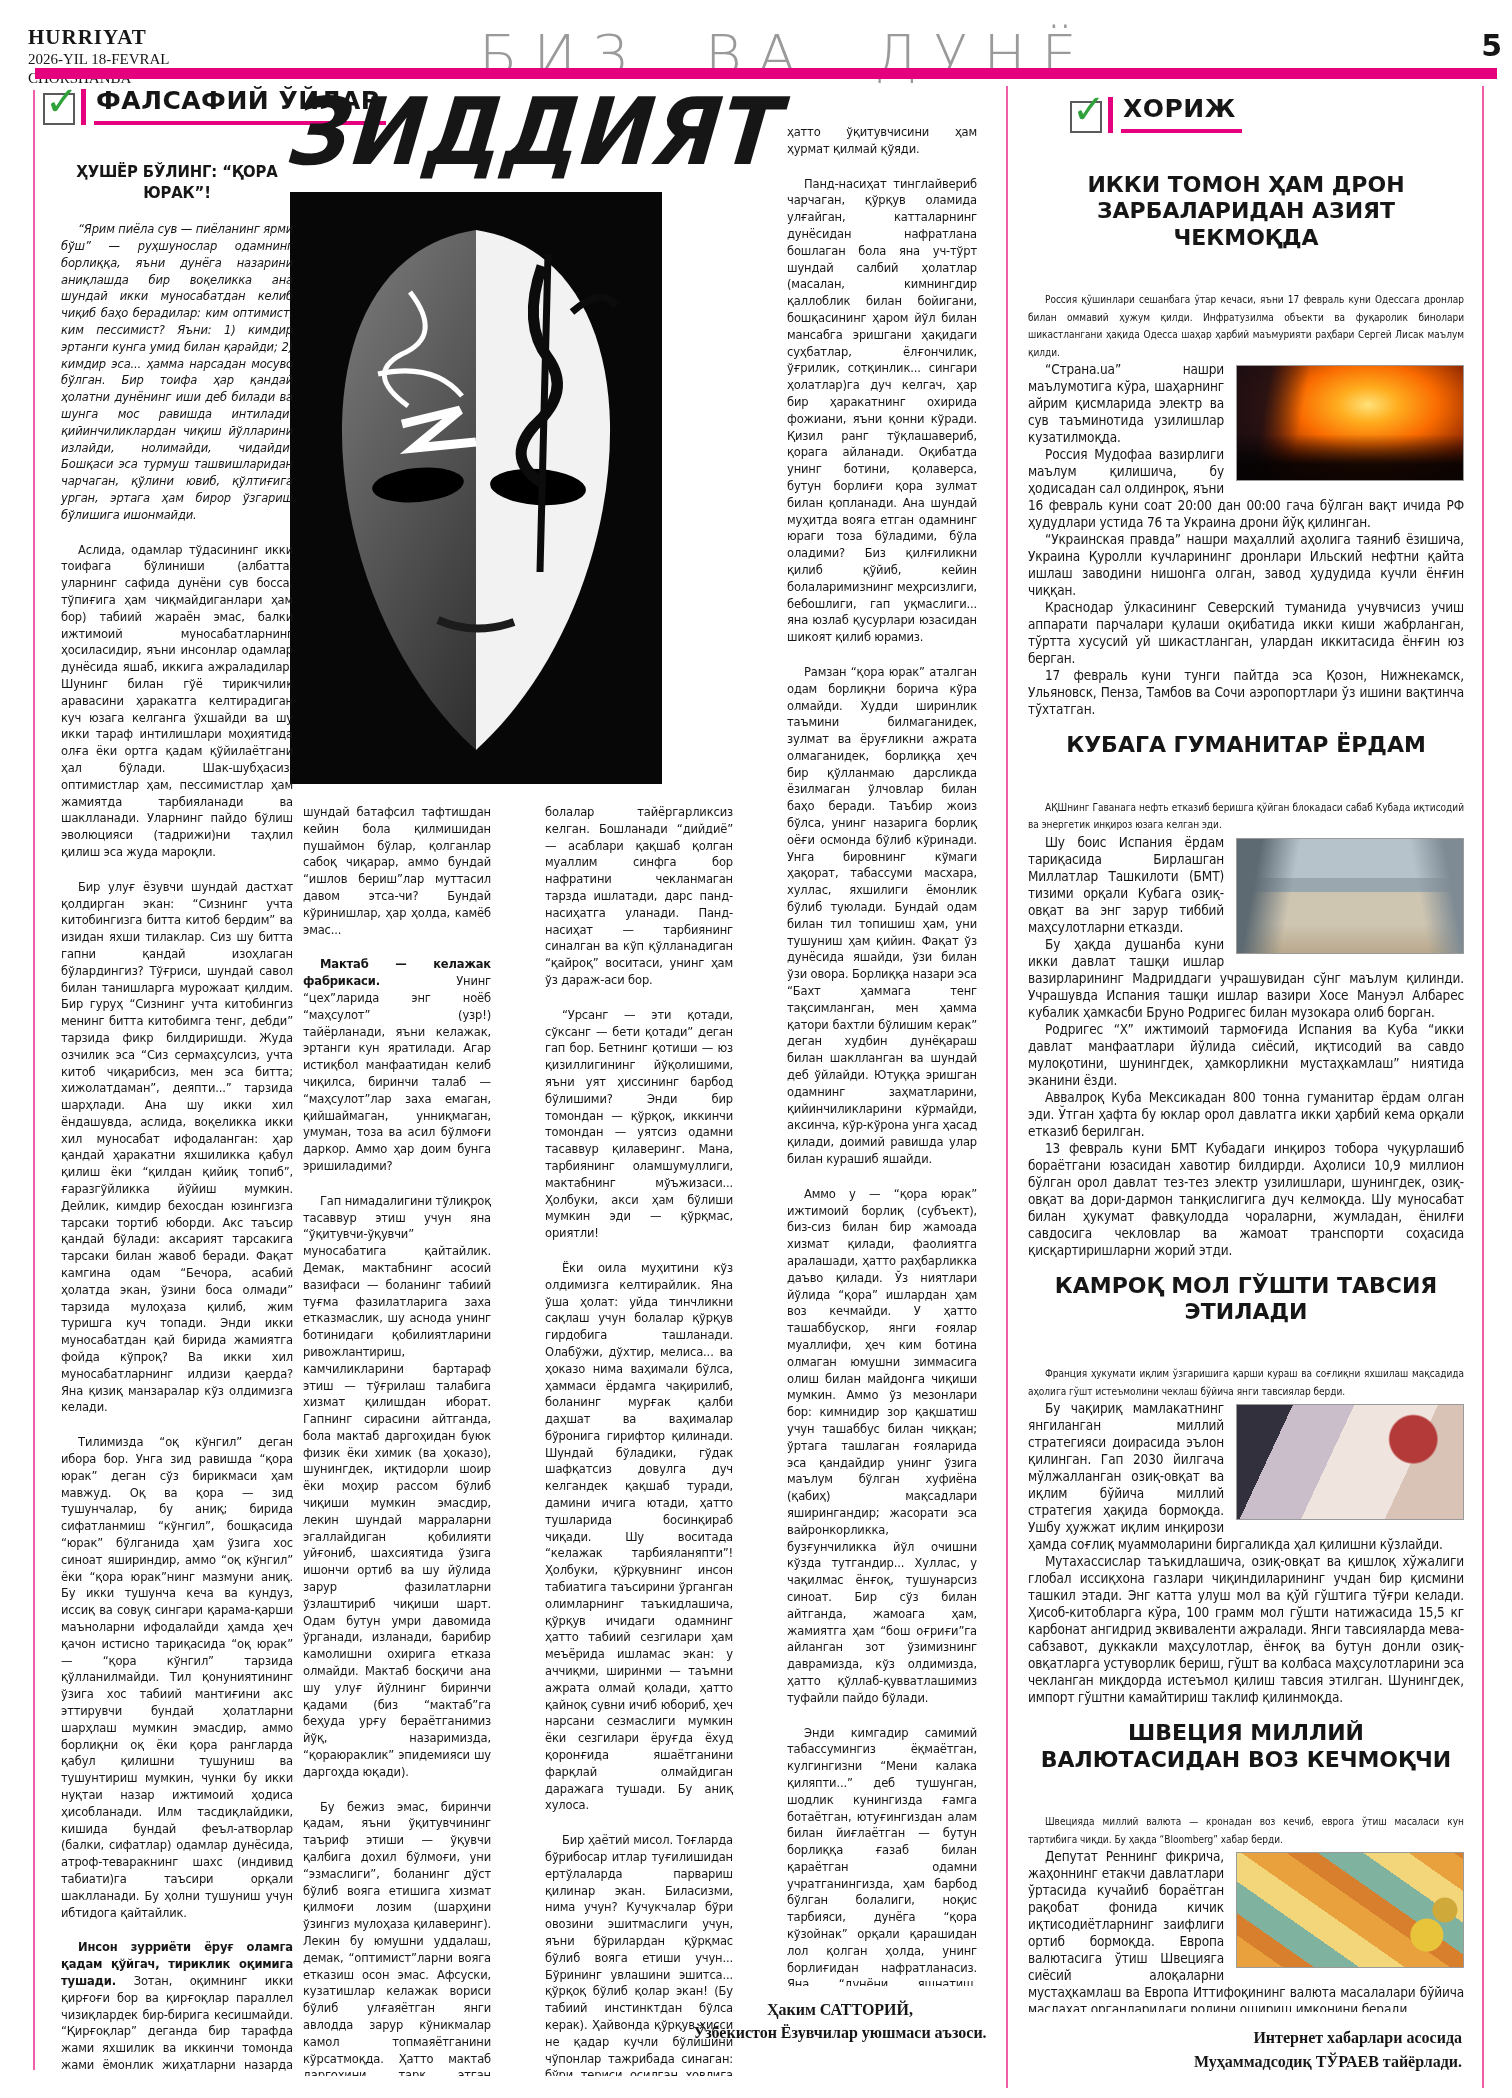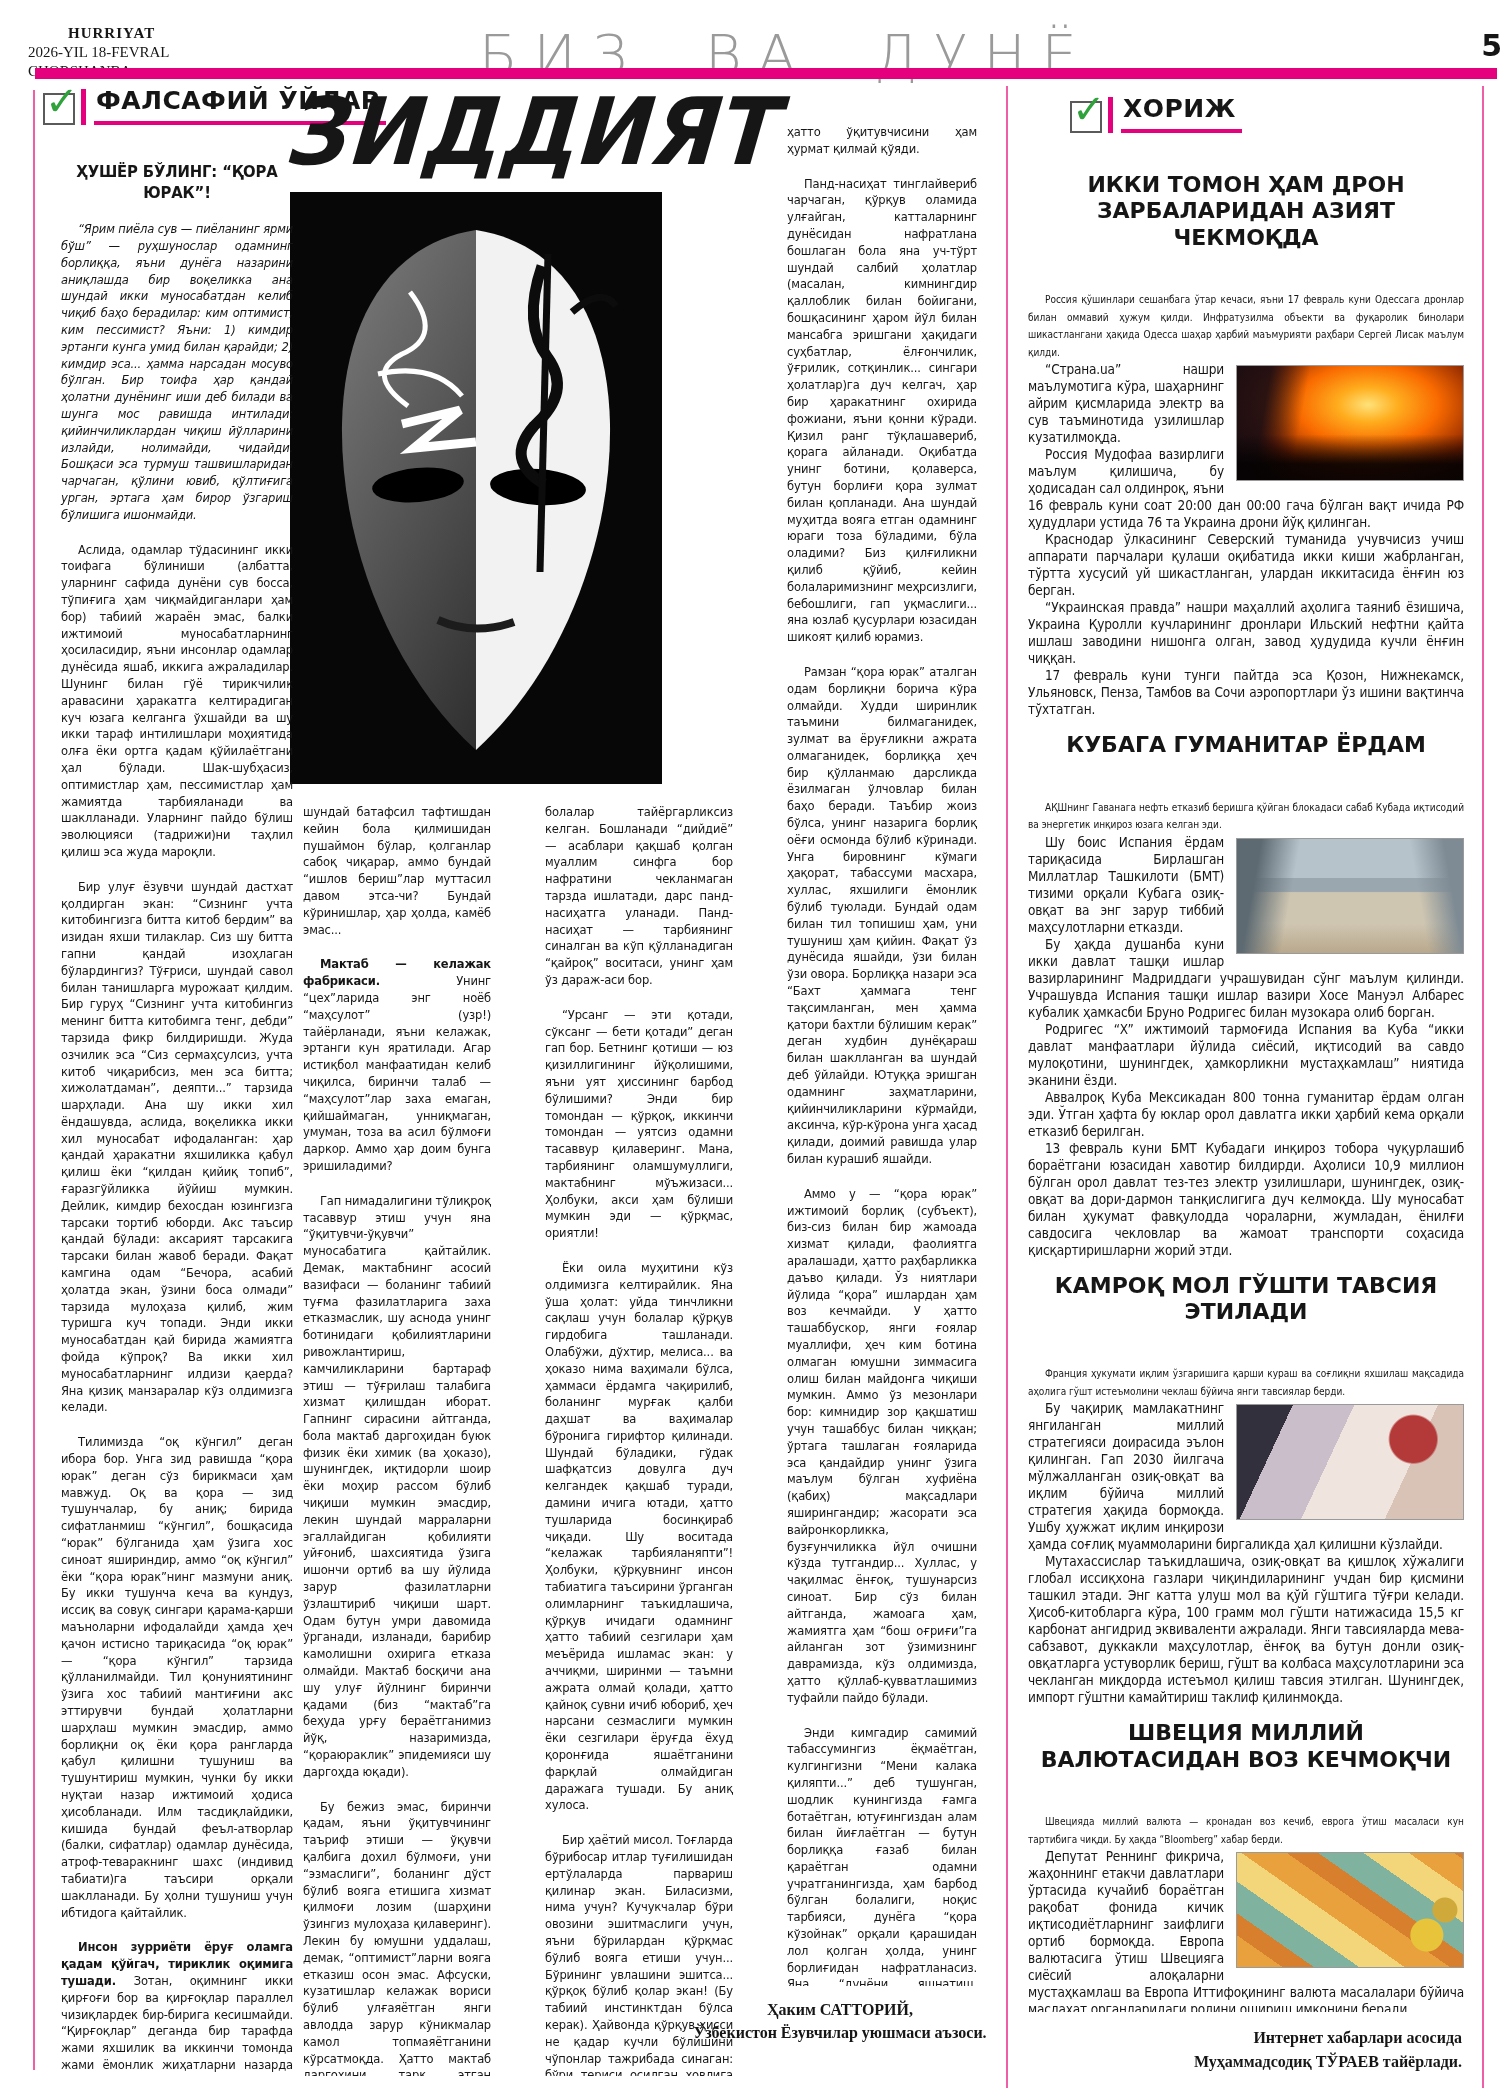--- a/index.html
+++ b/index.html
@@ -1,21 +1,21 @@
 <!DOCTYPE html>
 <html><head>
 <meta charset="utf-8">
 <style>
   html,body{margin:0;padding:0;background:#dcdcdc;}
   .page{position:relative;width:1512px;height:2098px;background:#fff;margin:0 auto;
         font-family:"DejaVu Sans",sans-serif;color:#161616;overflow:hidden;}
 
   
   .masthead{position:absolute;left:28px;top:24px;font-family:"Liberation Serif","DejaVu Serif",serif;line-height:1.25;}
-  .masthead .mtitle{font-size:15px;font-weight:bold;letter-spacing:1px;margin-left:40px;}
+  .masthead .mtitle{font-size:21px;font-weight:bold;letter-spacing:1px;}
   .masthead .mdate,.masthead .mday{font-size:15px;}
   .banner{position:absolute;left:300px;right:240px;top:22px;text-align:center;
           font-size:56px;color:#9a9a9a;letter-spacing:16px;word-spacing:28px;font-weight:200;}
   .page-num{position:absolute;right:10px;top:28px;font-size:30px;font-weight:bold;}
   .top-rule{position:absolute;left:35px;width:1462px;top:68px;height:11px;}
 
   
   .sec-label{display:flex;align-items:flex-end;}
   .check-box{position:relative;width:28px;height:28px;border:2px solid #5a5a5a;background:#fff;flex:0 0 auto;}
   .check-mark{position:absolute;left:0px;top:-14px;font-size:40px;line-height:1;color:#2fa23c;font-weight:bold;}
@@ -178,22 +178,22 @@
 
     <div class="f-flow">
 
       <section class="f-art">
         <h3>ИККИ ТОМОН ҲАМ ДРОН ЗАРБАЛАРИДАН АЗИЯТ ЧЕКМОҚДА</h3>
         <p class="lead">Россия қўшинлари сешанбага ўтар кечаси, яъни 17 февраль куни Одессага дронлар билан оммавий ҳужум қилди. Инфратузилма объекти ва фуқаролик бинолари шикастлангани ҳақида Одесса шаҳар ҳарбий маъмурияти раҳбари Сергей Лисак маълум қилди.</p>
         <div class="photo photo-fire"></div>
         <div class="f-body">
             <p>“Страна.ua” нашри маълумотига кўра, шаҳарнинг айрим қисмларида электр ва сув таъминотида узилишлар кузатилмоқда.</p>
             <p>Россия Мудофаа вазирлиги маълум қилишича, бу ҳодисадан сал олдинроқ, яъни 16 февраль куни соат 20:00 дан 00:00 гача бўлган вақт ичида РФ ҳудудлари устида 76 та Украина дрони йўқ қилинган.</p>
+            <p>“Украинская правда” нашри маҳаллий аҳолига таяниб ёзишича, Украина Қуролли кучларининг дронлари Ильский нефтни қайта ишлаш заводини нишонга олган, завод ҳудудида кучли ёнғин чиққан.</p>
             <p>Краснодар ўлкасининг Северский туманида учувчисиз учиш аппарати парчалари қулаши оқибатида икки киши жабрланган, тўртта хусусий уй шикастланган, улардан иккитасида ёнғин юз берган.</p>
-            <p>“Украинская правда” нашри маҳаллий аҳолига таяниб ёзишича, Украина Қуролли кучларининг дронлари Ильский нефтни қайта ишлаш заводини нишонга олган, завод ҳудудида кучли ёнғин чиққан.</p>
             <p>17 февраль куни тунги пайтда эса Қозон, Нижнекамск, Ульяновск, Пенза, Тамбов ва Сочи аэропортлари ўз ишини вақтинча тўхтатган.</p>
           </div>
       </section>
 
       <section class="f-art">
         <h3>КУБАГА ГУМАНИТАР ЁРДАМ</h3>
         <p class="lead">АҚШнинг Гаванага нефть етказиб беришга қўйган блокадаси сабаб Кубада иқтисодий ва энергетик инқироз юзага келган эди.</p>
         <div class="photo photo-havana"></div>
         <div class="f-body">
             <p>Шу боис Испания ёрдам тариқасида Бирлашган Миллатлар Ташкилоти (БМТ) тизими орқали Кубага озиқ-овқат ва энг зарур тиббий маҳсулотларни етказди.</p>

